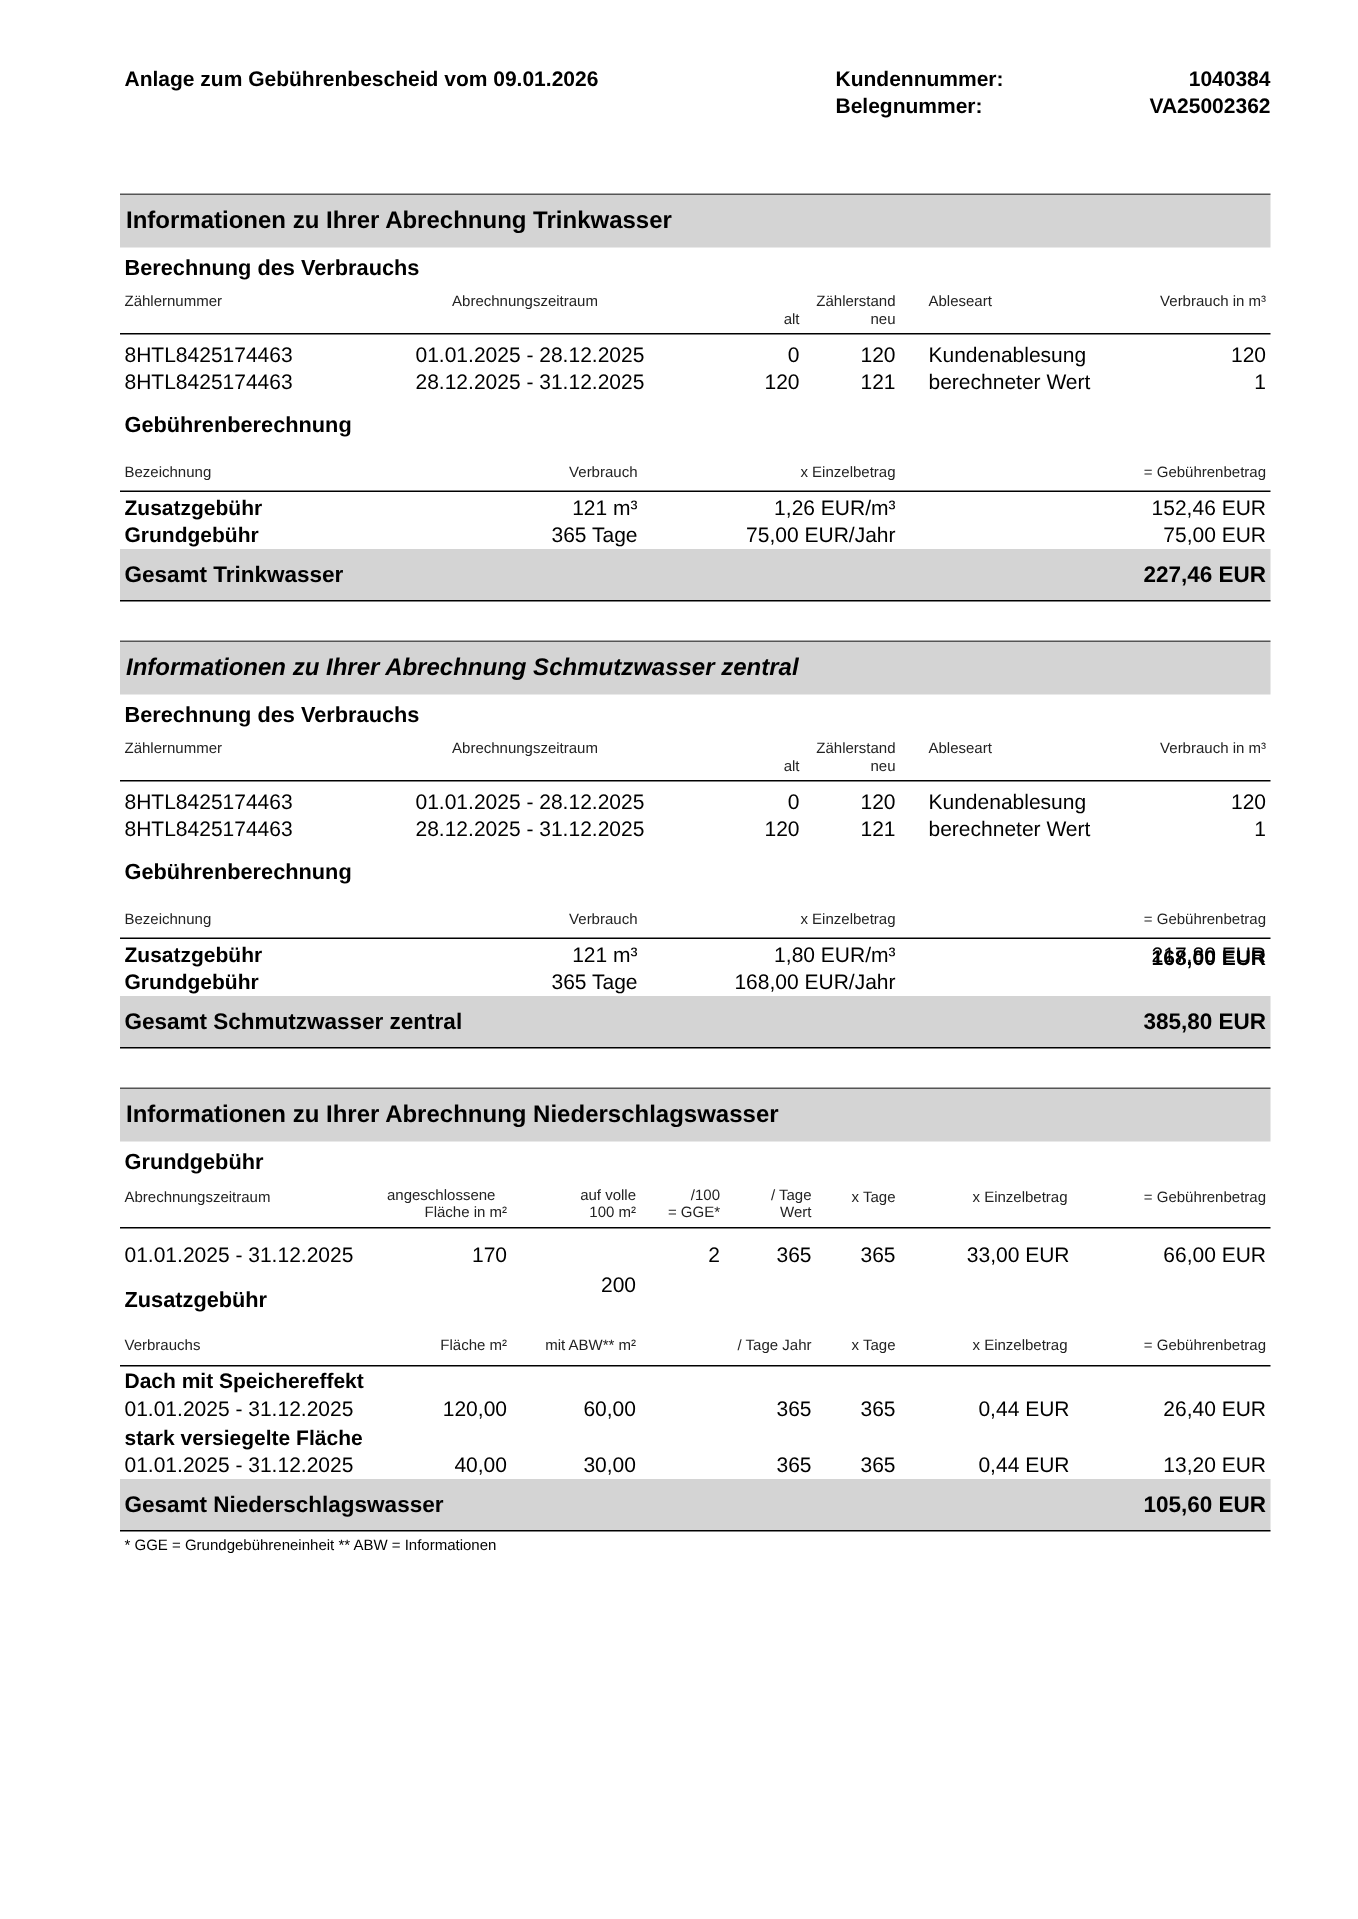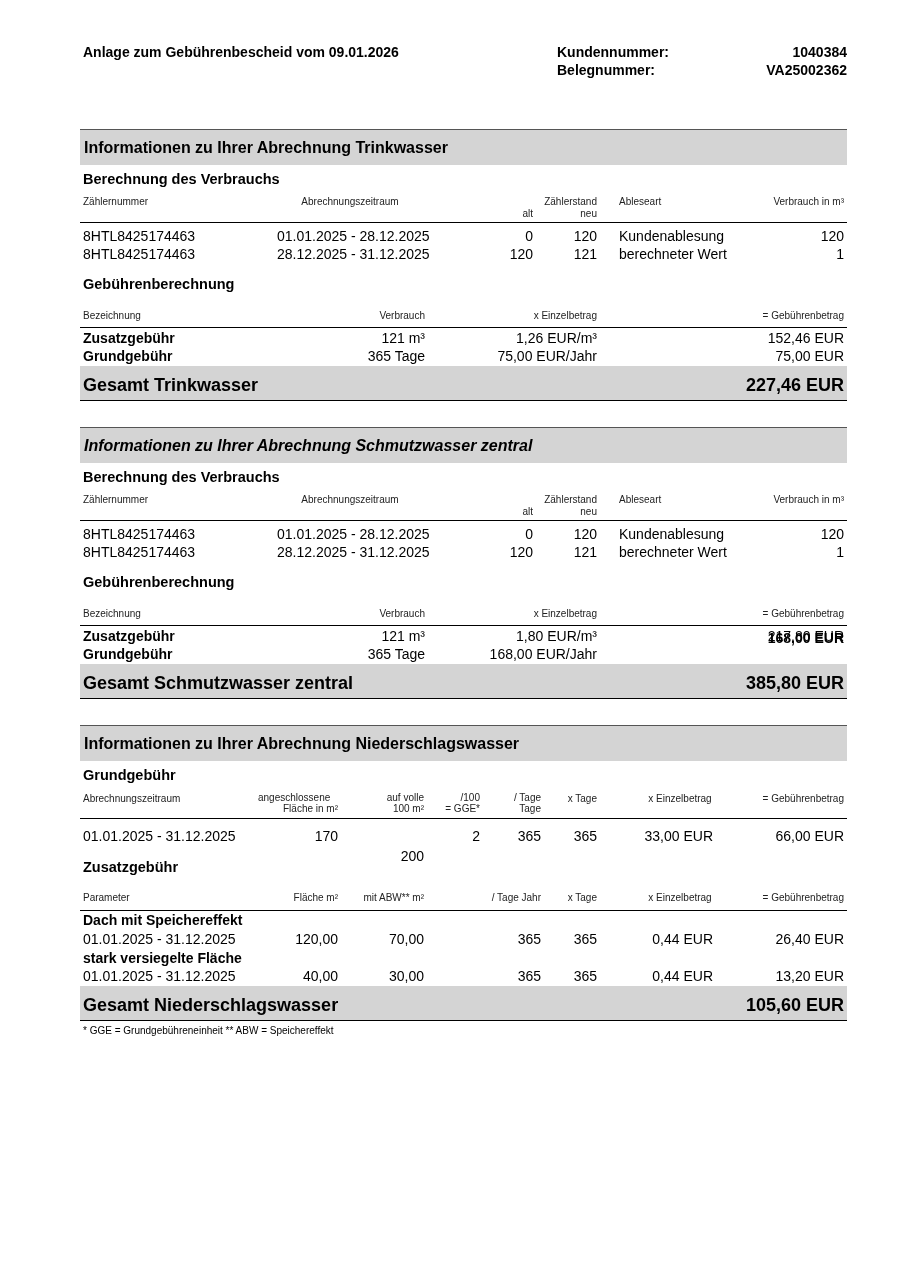--- a/index.html
+++ b/index.html
@@ -10,21 +10,21 @@
   .c { text-align: center; }
   .hdr-top { font-size: 14px; font-weight: bold; }
   .band { position: absolute; left: 80px; width: 767px; background: #d4d4d4; }
   .band-title { position: absolute; left: 84px; font-size: 16px; font-weight: bold; }
   .topline { position: absolute; left: 80px; width: 767px; height: 1px; background: #555; }
   .rule { position: absolute; left: 80px; width: 767px; height: 1px; background: #000; }
   .sub { font-size: 14.5px; font-weight: bold; }
   .th { font-size: 10px; line-height: 11px; color: #222; }
   .td { font-size: 14px; }
   .tdb { font-size: 14px; font-weight: bold; }
-  .total { font-size: 18px; font-weight: bold; }
+  .total { font-size: 15px; font-weight: bold; }
   .foot { font-size: 10px; }
 </style>
 </head>
 <body>
 
 <div class="abs hdr-top" style="left:83px;top:44px;">Anlage zum Gebührenbescheid vom 09.01.2026</div>
 <div class="abs hdr-top" style="left:557px;top:44px;">Kundennummer:</div>
 <div class="abs hdr-top r" style="right:58px;top:44px;">1040384</div>
 <div class="abs hdr-top" style="left:557px;top:62px;">Belegnummer:</div>
 <div class="abs hdr-top r" style="right:58px;top:62px;">VA25002362</div>
@@ -152,52 +152,52 @@
 
   <div class="abs sub" style="left:83px;top:767px;">Grundgebühr</div>
   <div class="abs th" style="left:83px;top:793px;">Abrechnungszeitraum</div>
   <div class="abs th" style="left:258px;top:792px;">angeschlossene</div>
   <div class="abs th r" style="right:567px;top:803px;">Fläche in m²</div>
   <div class="abs th r" style="right:481px;top:792px;">auf volle</div>
   <div class="abs th r" style="right:481px;top:803px;">100 m²</div>
   <div class="abs th r" style="right:425px;top:792px;">/100</div>
   <div class="abs th r" style="right:425px;top:803px;">= GGE*</div>
   <div class="abs th r" style="right:364px;top:792px;">/ Tage</div>
-  <div class="abs th r" style="right:364px;top:803px;">Tage</div>
+  <div class="abs th r" style="right:364px;top:803px;">Wert</div>
   <div class="abs th r" style="right:308px;top:793px;">x Tage</div>
   <div class="abs th c" style="left:630px;width:100px;top:793px;">x Einzelbetrag</div>
   <div class="abs th r" style="right:61px;top:793px;">= Gebührenbetrag</div>
   <div class="rule" style="top:818px;"></div>
 
   <div>
     <div class="abs td" style="left:83px;top:828px;">01.01.2025 - 31.12.2025</div>
     <div class="abs td r" style="right:567px;top:828px;">170</div>
     <div class="abs td r" style="right:481px;top:848px;">200</div>
     <div class="abs td r" style="right:425px;top:828px;">2</div>
     <div class="abs td r" style="right:364px;top:828px;">365</div>
     <div class="abs td r" style="right:308px;top:828px;">365</div>
     <div class="abs td r" style="right:192px;top:828px;">33,00 EUR</div>
     <div class="abs td r" style="right:61px;top:828px;margin-left:40px;">66,00 EUR</div>
   </div>
 
   <div class="abs sub" style="left:83px;top:859px;">Zusatzgebühr</div>
-  <div class="abs th" style="left:83px;top:892px;">Parameter</div>
+  <div class="abs th" style="left:83px;top:892px;">Verbrauchs</div>
   <div class="abs th r" style="right:567px;top:892px;">Fläche m²</div>
   <div class="abs th r" style="right:481px;top:892px;">mit ABW** m²</div>
   <div class="abs th r" style="right:364px;top:892px;">/ Tage Jahr</div>
   <div class="abs th r" style="right:308px;top:892px;">x Tage</div>
   <div class="abs th c" style="left:630px;width:100px;top:892px;">x Einzelbetrag</div>
   <div class="abs th r" style="right:61px;top:892px;">= Gebührenbetrag</div>
   <div class="rule" style="top:910px;"></div>
 
   <div>
     <div class="abs tdb" style="left:83px;top:912px;">Dach mit Speichereffekt</div>
     <div class="abs td" style="left:83px;top:931px;">01.01.2025 - 31.12.2025</div>
     <div class="abs td r" style="right:567px;top:931px;">120,00</div>
-    <div class="abs td r" style="right:481px;top:931px;">70,00</div>
+    <div class="abs td r" style="right:481px;top:931px;">60,00</div>
     <div class="abs td r" style="right:364px;top:931px;">365</div>
     <div class="abs td r" style="right:308px;top:931px;">365</div>
     <div class="abs td r" style="right:192px;top:931px;">0,44 EUR</div>
     <div class="abs td r" style="right:61px;top:931px;">26,40 EUR</div>
   </div>
   <div>
     <div class="abs tdb" style="left:83px;top:950px;">stark versiegelte Fläche</div>
     <div class="abs td" style="left:83px;top:968px;">01.01.2025 - 31.12.2025</div>
     <div class="abs td r" style="right:567px;top:968px;">40,00</div>
     <div class="abs td r" style="right:481px;top:968px;">30,00</div>
@@ -206,13 +206,13 @@
     <div class="abs td r" style="right:192px;top:968px;">0,44 EUR</div>
     <div class="abs td r" style="right:61px;top:968px;">13,20 EUR</div>
   </div>
 
   <div class="band" style="top:986px;height:34px;"></div>
   <div class="abs total" style="left:83px;top:995px;">Gesamt Niederschlagswasser</div>
   <div class="abs total r" style="right:61px;top:995px;">105,60 EUR</div>
   <div class="rule" style="top:1020px;"></div>
 </div>
 
-<div class="abs foot" style="left:83px;top:1025px;">* GGE = Grundgebühreneinheit ** ABW = Speichereffekt</div>
+<div class="abs foot" style="left:83px;top:1025px;">* GGE = Grundgebühreneinheit ** ABW = Informationen</div>
 
 </body></html>

